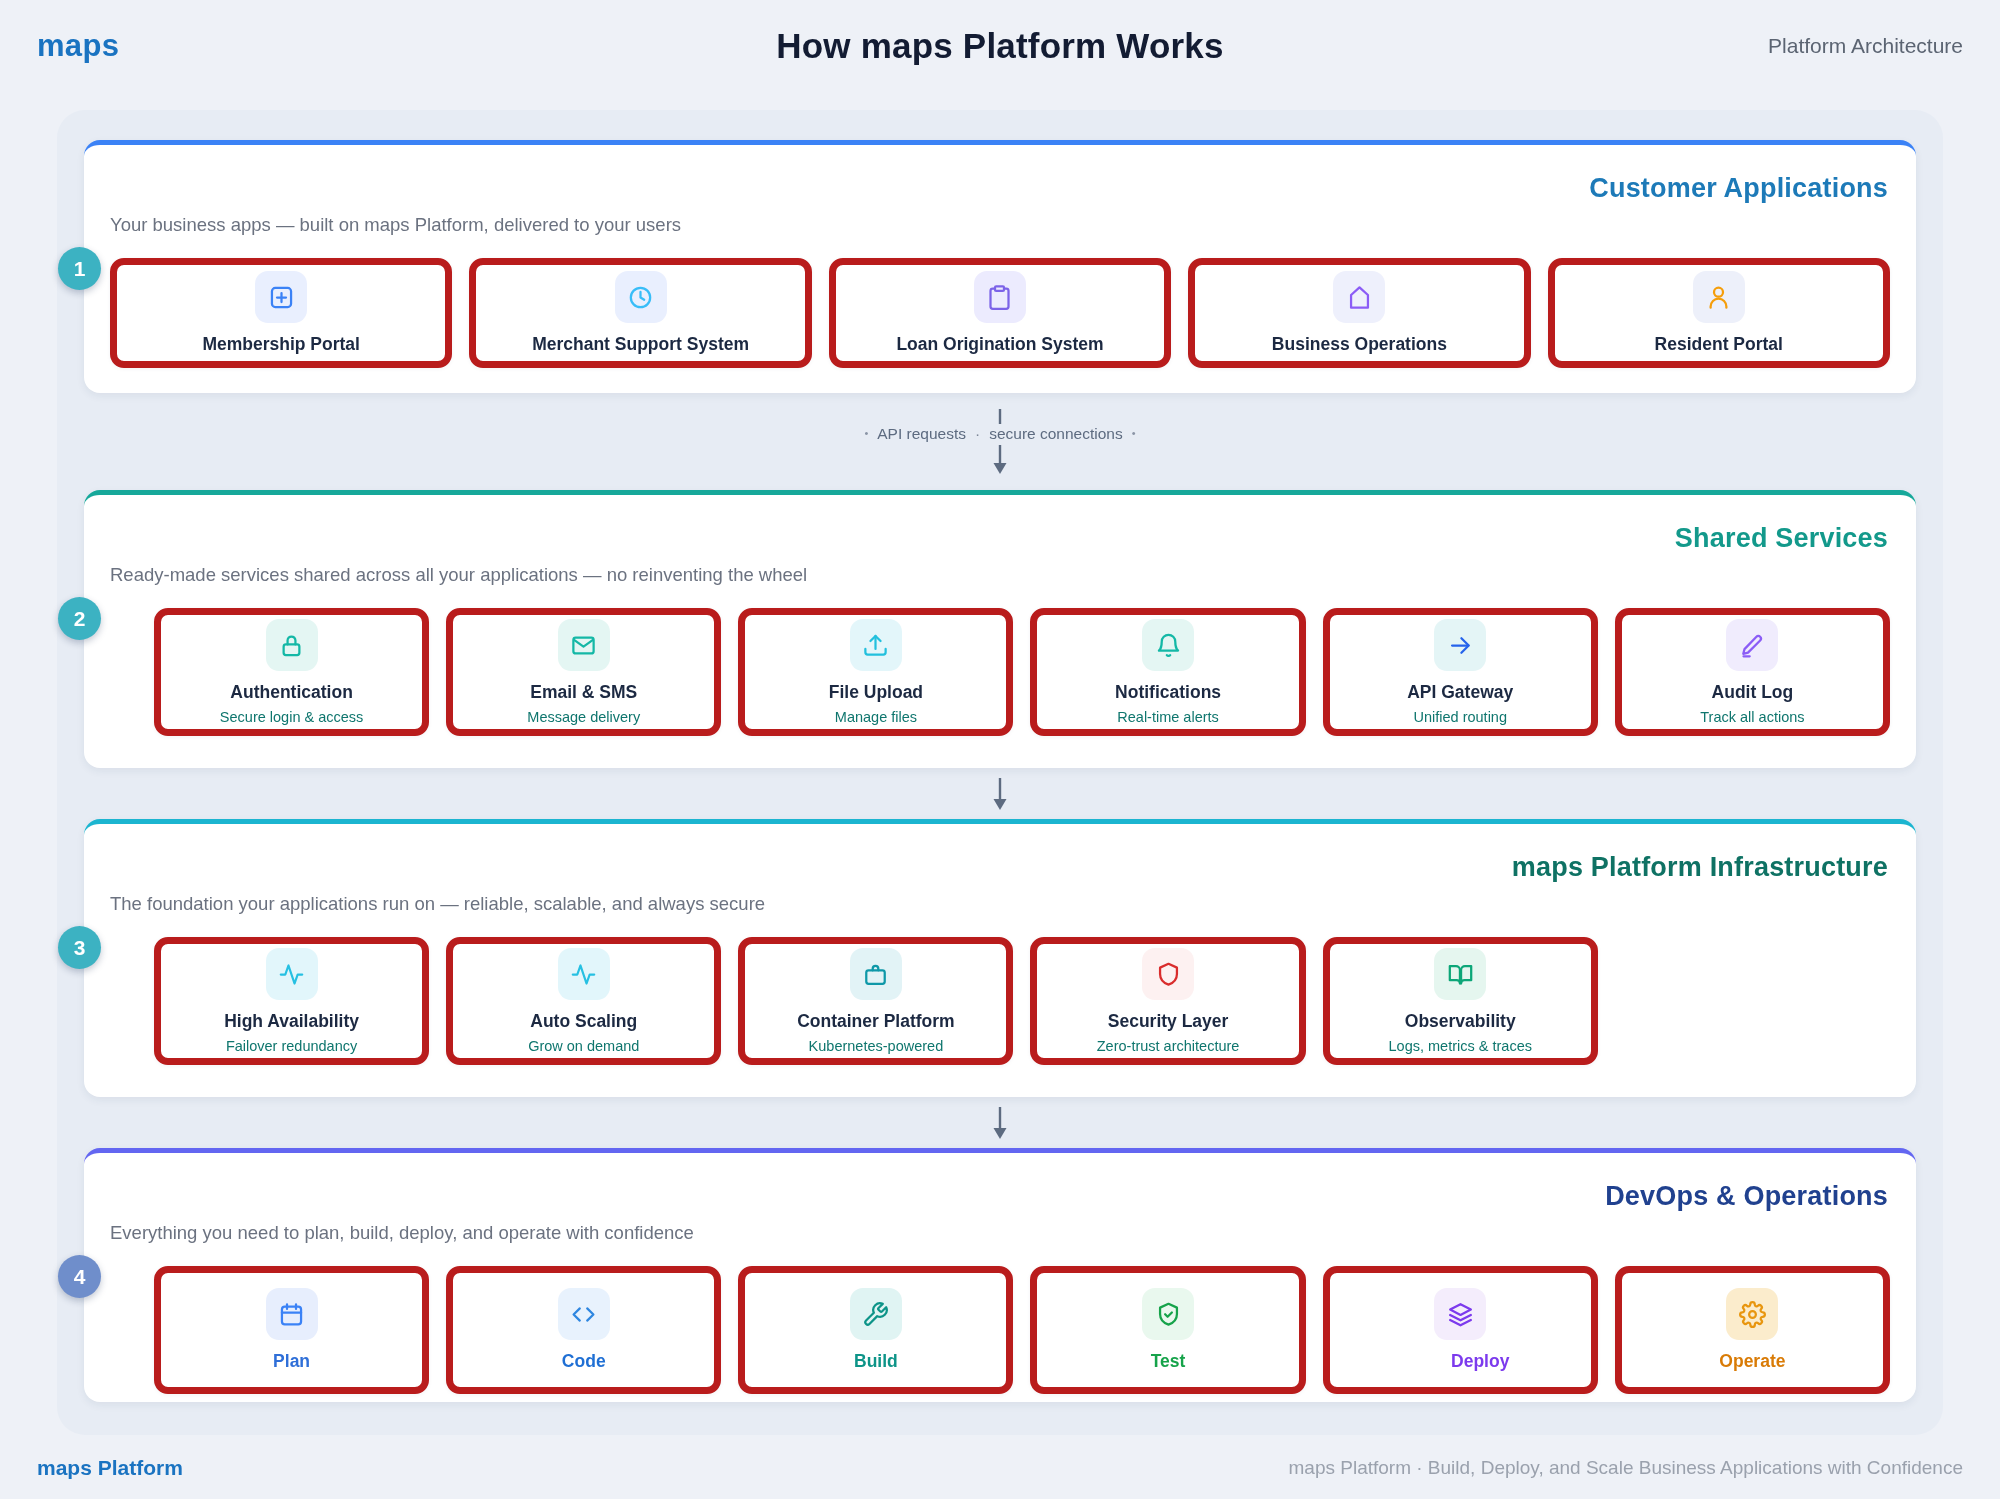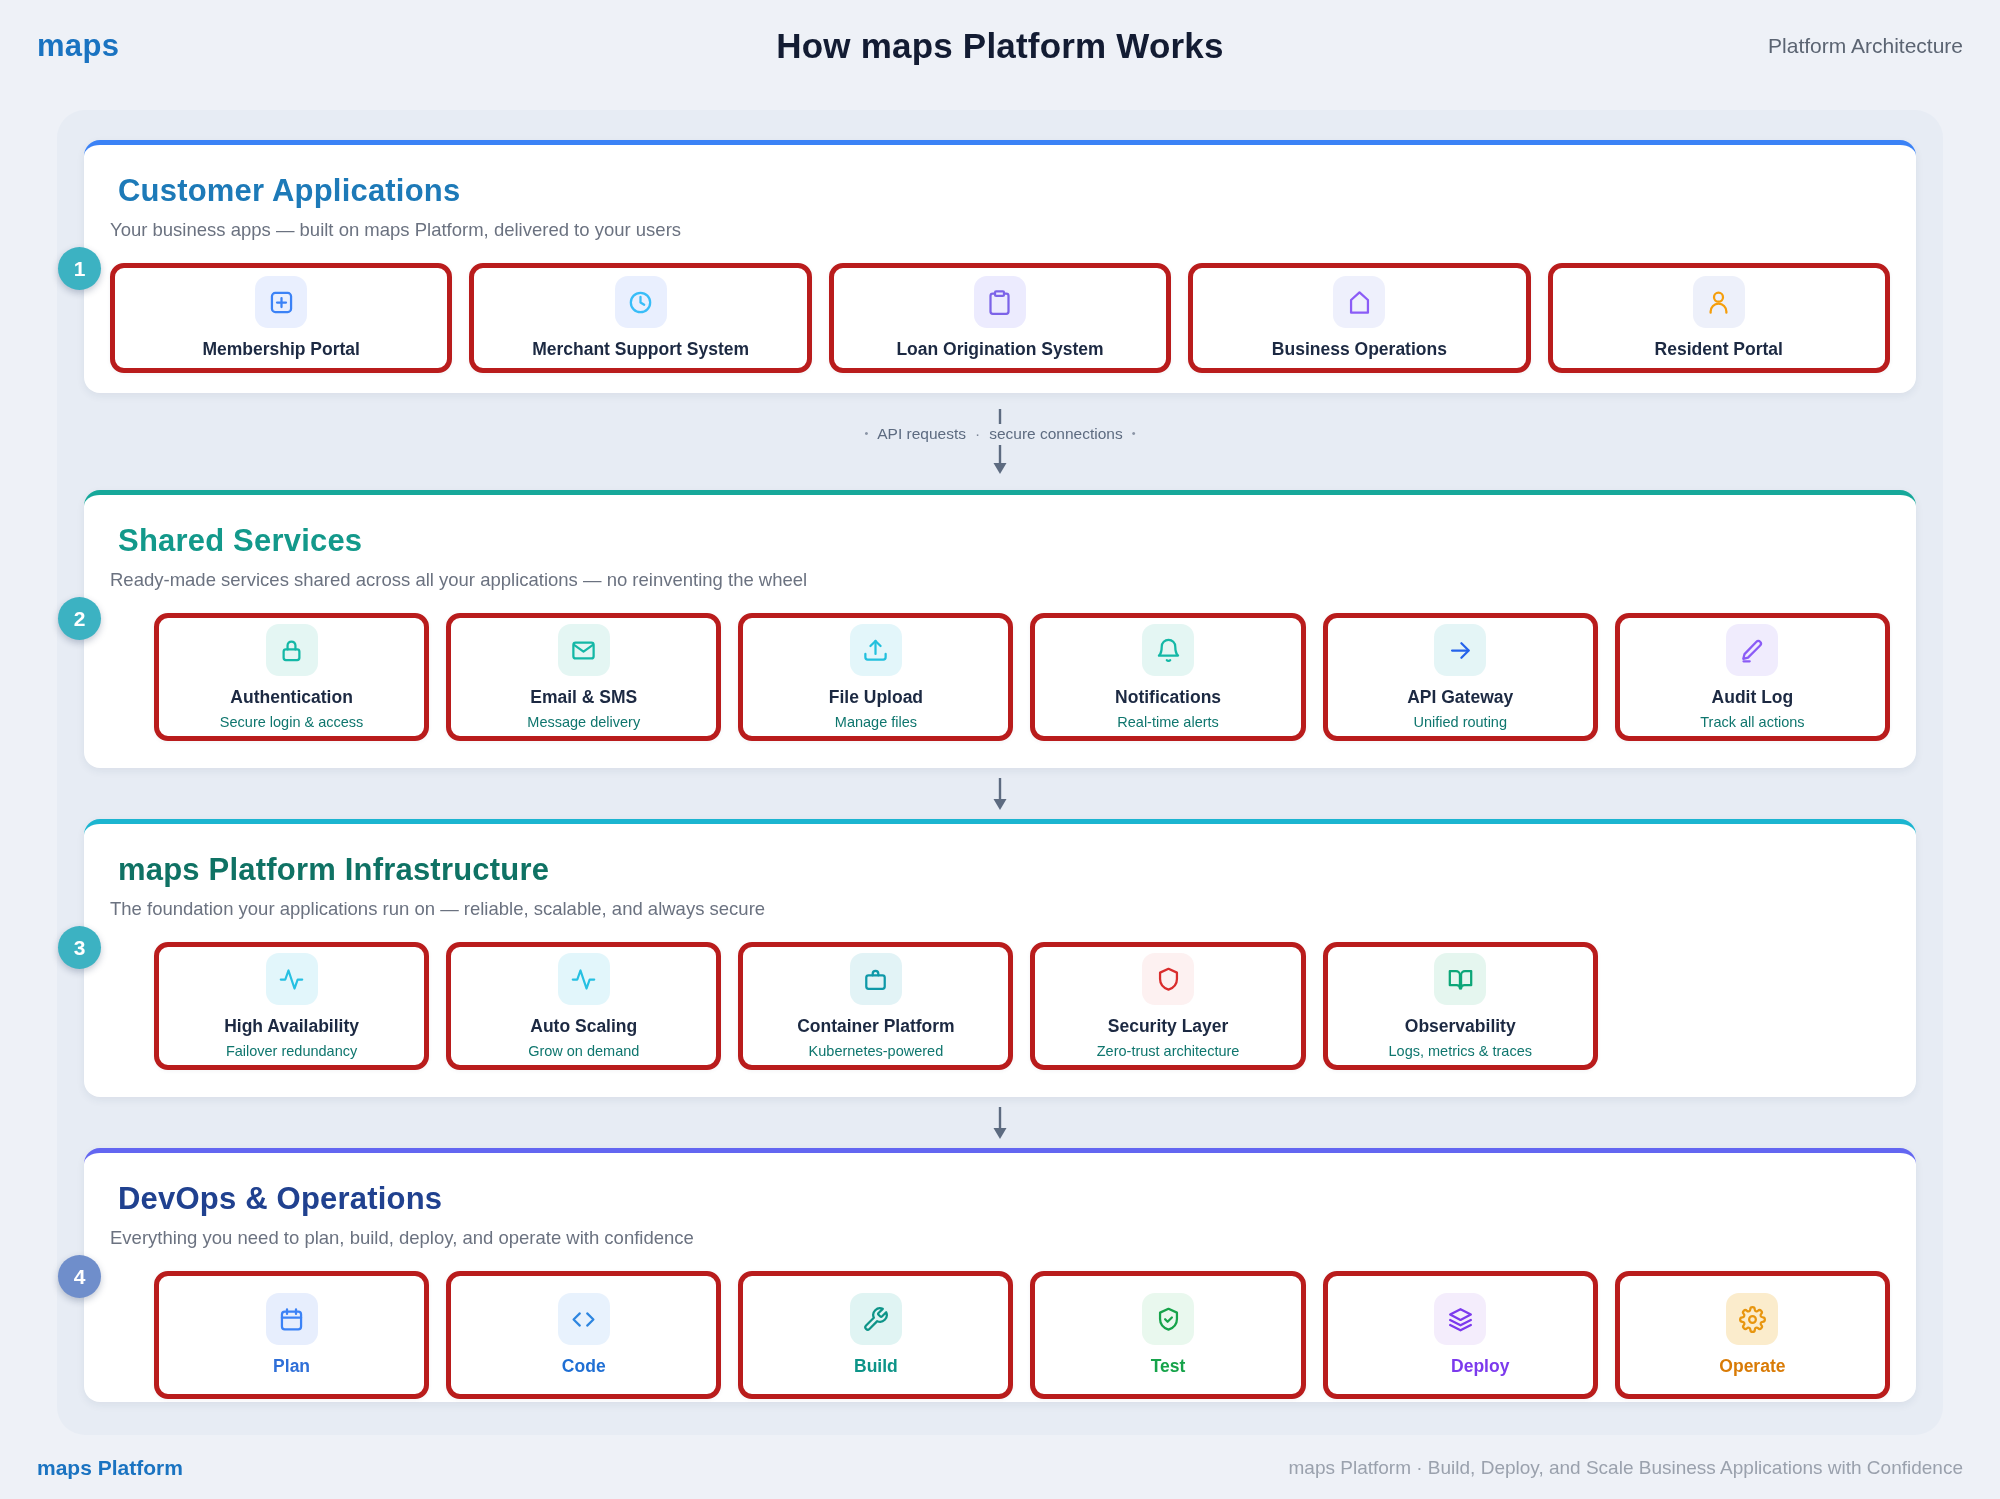--- a/index.html
+++ b/index.html
@@ -21,34 +21,34 @@
     padding:30px 27px 0;
     display:flex;flex-direction:column;
   }
   
   .section{
     position:relative;background:#ffffff;border-radius:16px;
     border-top:5px solid #3b82f6;
     box-shadow:0 3px 8px rgba(30,50,90,.07);
     padding:22px 26px 0;box-sizing:border-box;
   }
-  .sec-title{margin:6px 8px 10px;font-size:31px;font-weight:bold;letter-spacing:.2px;}
+  .sec-title{margin:6px 2px 10px;font-size:27px;font-weight:bold;letter-spacing:.2px;text-align:right;}
   .sec-sub{margin:0 0 22px;font-size:18.5px;color:#6b7280;}
   .badge{
     position:absolute;left:-26px;top:102px;width:43px;height:43px;border-radius:50%;
     color:#fff;font-size:21px;font-weight:bold;
     display:flex;align-items:center;justify-content:center;
     box-shadow:0 3px 7px rgba(20,40,80,.25);
   }
   
   .cards{display:grid;gap:17px;}
   .cards-5{grid-template-columns:repeat(5,1fr);}
   .cards-6{grid-template-columns:repeat(6,1fr);padding-left:44px;}
   .mini-card{
-    background:#fff;border:5px solid #b91c1c;border-radius:14px;
+    background:#fff;border:7px solid #b91c1c;border-radius:14px;
     box-shadow:0 1px 4px rgba(25,40,80,.05);
     display:flex;flex-direction:column;align-items:center;justify-content:center;
     text-align:center;padding:14px 10px;box-sizing:border-box;
   }
   .sec-0 .mini-card{height:110px;}
   .sec-1 .mini-card,.sec-2 .mini-card{height:128px;}
   .sec-3 .mini-card{height:128px;}
   .icon-box{width:52px;height:52px;border-radius:13px;display:flex;align-items:center;justify-content:center;flex:0 0 auto;}
   .icon-box svg{display:block;}
   .card-label{margin-top:11px;font-size:17.5px;font-weight:bold;color:#1c2942;line-height:1.2;}

